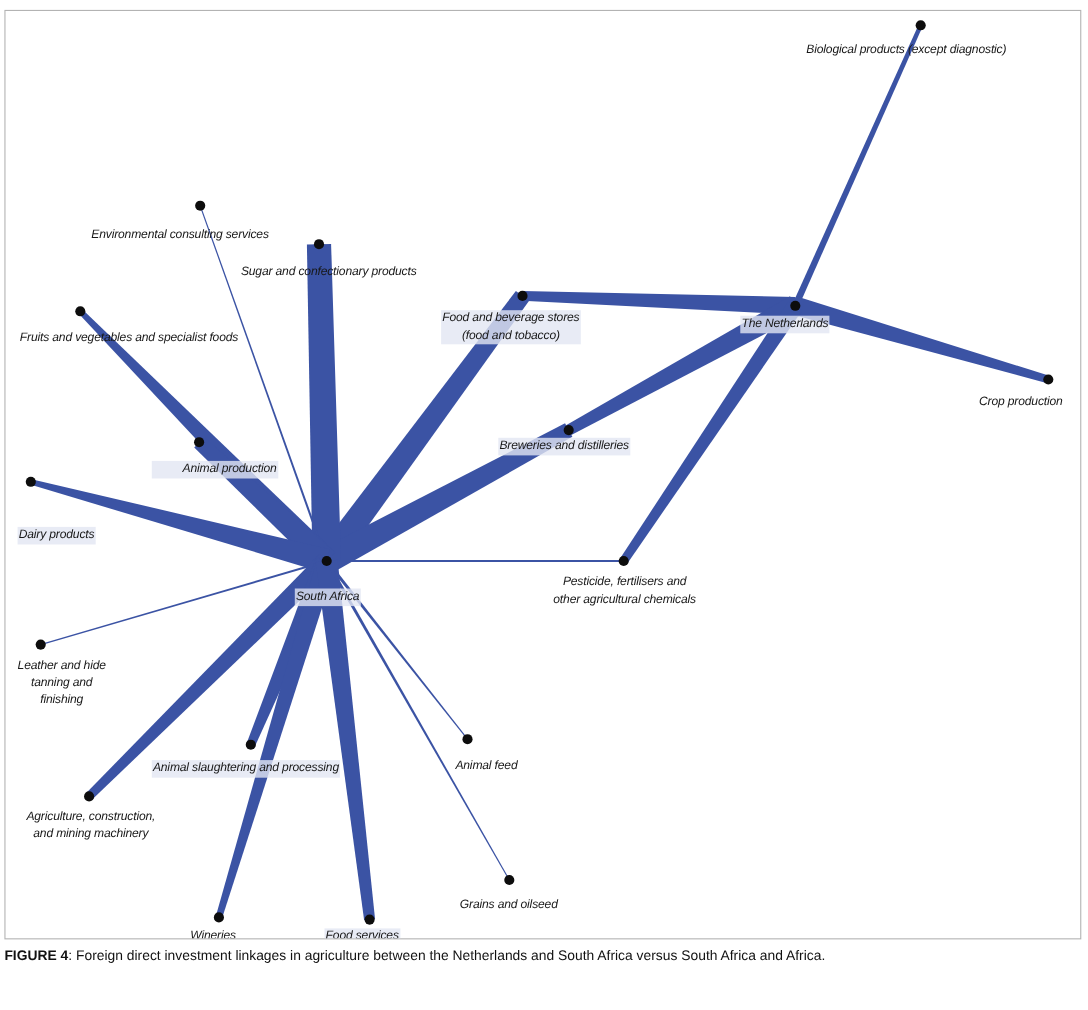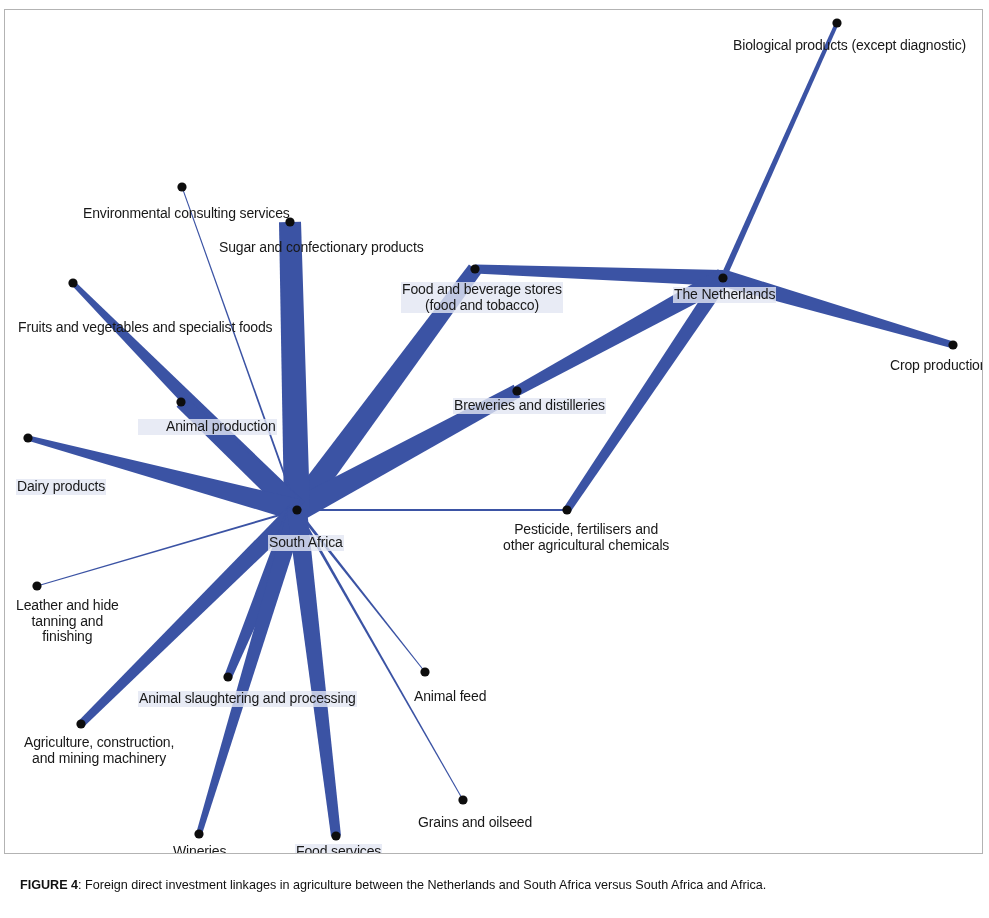--- a/index.html
+++ b/index.html
@@ -35,27 +35,28 @@
     position: absolute;
     left: 0;
     top: 0;
     width: 979px;
     height: 845px;
     display: block;
   }
   .node-label {
     position: absolute;
     font-family: "Liberation Sans", sans-serif;
-    font-size: 14px;
+    font-size: 11px;
     line-height: 15.5px;
     color: #181818;
     white-space: pre;
     background: rgba(226,230,243,0.80);
     padding: 0 1px;
     letter-spacing: -0.15px;
+    font-style: italic;
   }
   .node-label.plain {
     background: rgba(255,255,255,0.0);
   }
   .node-label.c {
     text-align: center;
   }
   #caption-block {
     position: absolute;
     left: 4px;
@@ -69,21 +70,21 @@
     margin: 0 0 14px 0;
     line-height: 14px;
   }
   .source-line .src-italic {
     font-style: italic;
   }
   .figure-line {
     font-family: "Liberation Sans", sans-serif;
     font-size: 12.6px;
     color: #111111;
-    margin: 16px;
+    margin: 0;
     line-height: 15px;
   }
   .figure-line .fig-bold {
     font-weight: bold;
   }
 </style>
 </head>
 <body>
 
 <div id="figure-root">
@@ -139,21 +140,21 @@
         <div class="node-label" style="left: 668px; top: 277px;">The Netherlands</div>
         <div class="node-label plain" style="left: 727px; top: 28px;">Biological products (except diagnostic)</div>
         <div class="node-label plain" style="left: 884px; top: 348px;">Crop production</div>
         <div class="node-label c" style="left: 396px; top: 272px;">Food and beverage stores
 (food and tobacco)</div>
         <div class="node-label" style="left: 448px; top: 388px;">Breweries and distilleries</div>
         <div class="node-label plain c" style="left: 497px; top: 512px;">Pesticide, fertilisers and
 other agricultural chemicals</div>
         <div class="node-label plain" style="left: 77px; top: 196px;">Environmental consulting services</div>
         <div class="node-label plain" style="left: 213px; top: 230px;">Sugar and confectionary products</div>
-        <div class="node-label plain" style="left: 12px; top: 290px; margin-top: 20px;">Fruits and vegetables and specialist foods</div>
+        <div class="node-label plain" style="left: 12px; top: 290px;">Fruits and vegetables and specialist foods</div>
         <div class="node-label" style="left: 133px; top: 409px; padding-left: 28px;">Animal production</div>
         <div class="node-label" style="left: 11px; top: 469px;">Dairy products</div>
         <div class="node-label plain c" style="left: 10px; top: 588px;">Leather and hide
 tanning and
 finishing</div>
         <div class="node-label plain c" style="left: 18px; top: 725px;">Agriculture, construction,
 and mining machinery</div>
         <div class="node-label" style="left: 133px; top: 681px;">Animal slaughtering and processing</div>
         <div class="node-label plain" style="left: 408px; top: 679px;">Animal feed</div>
         <div class="node-label plain" style="left: 167px; top: 834px;">Wineries</div>

